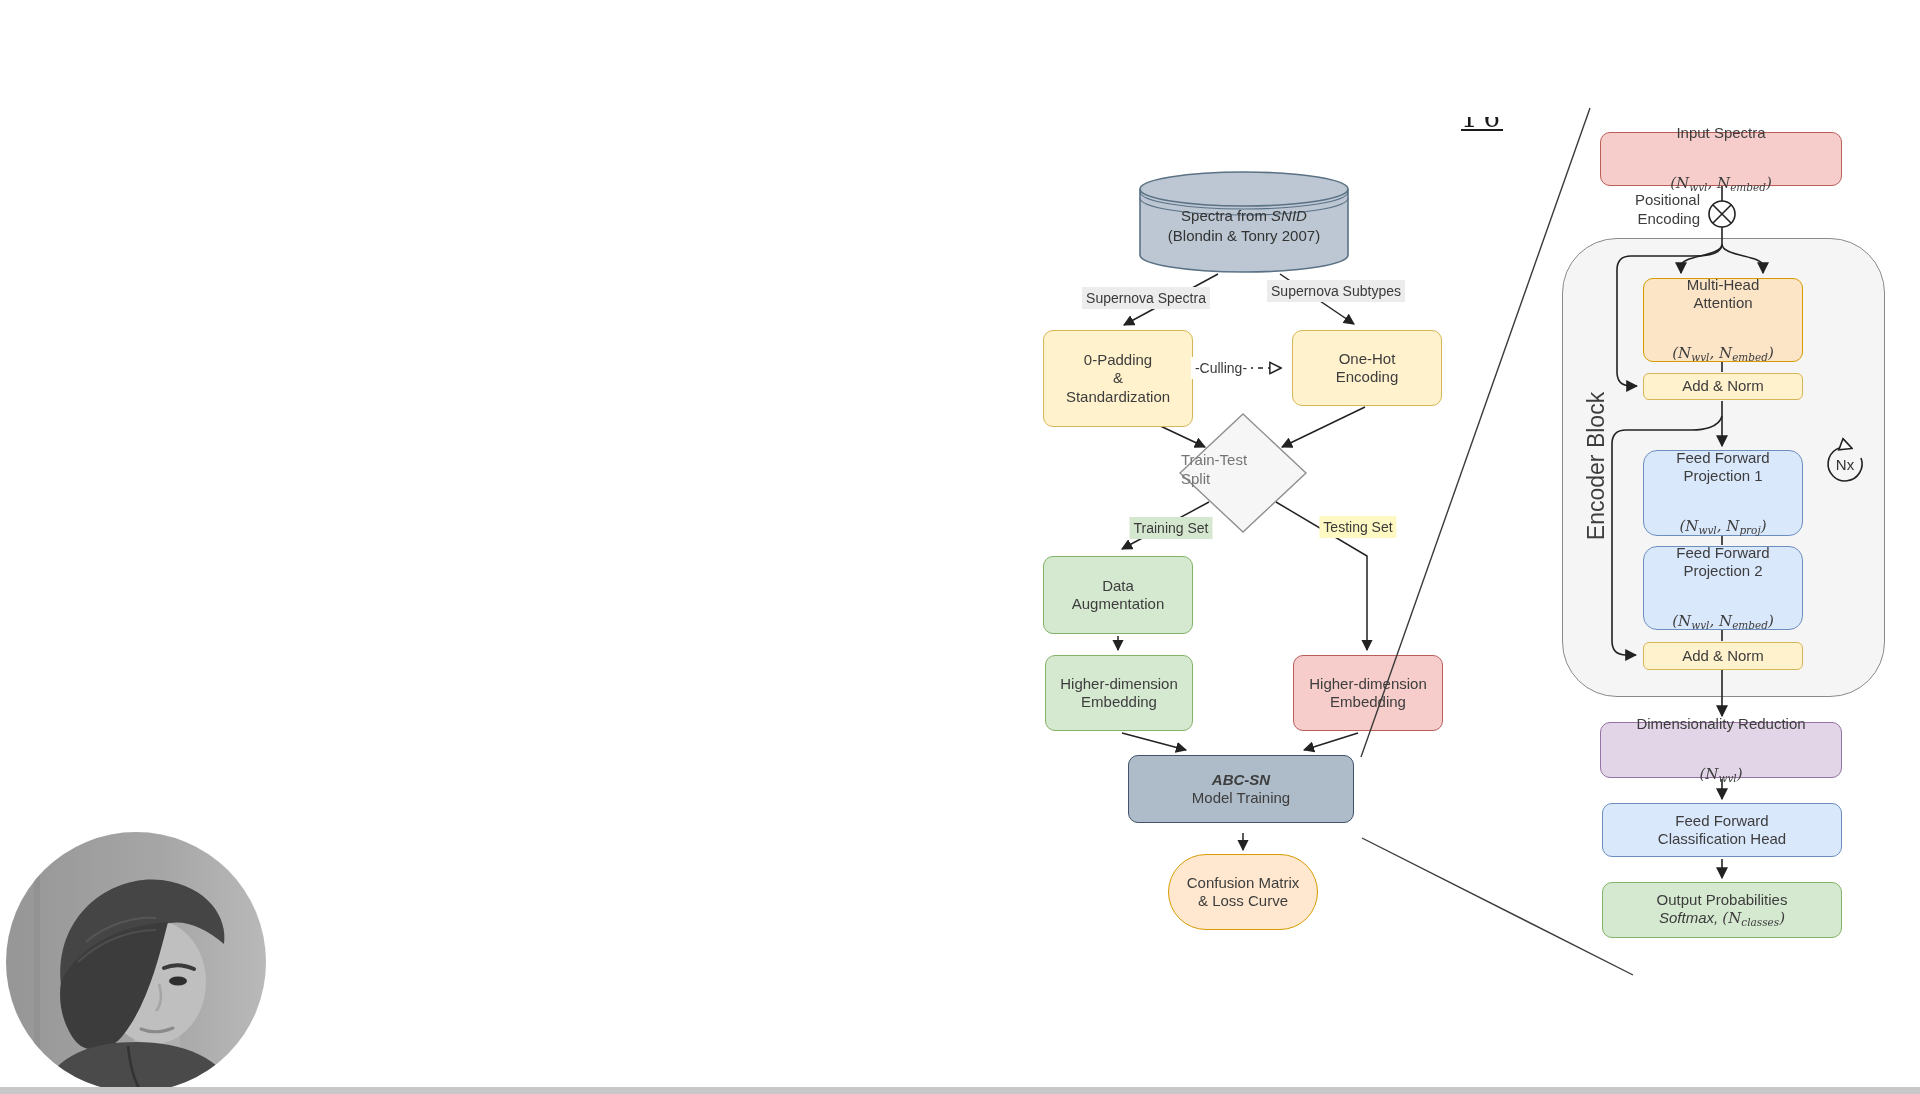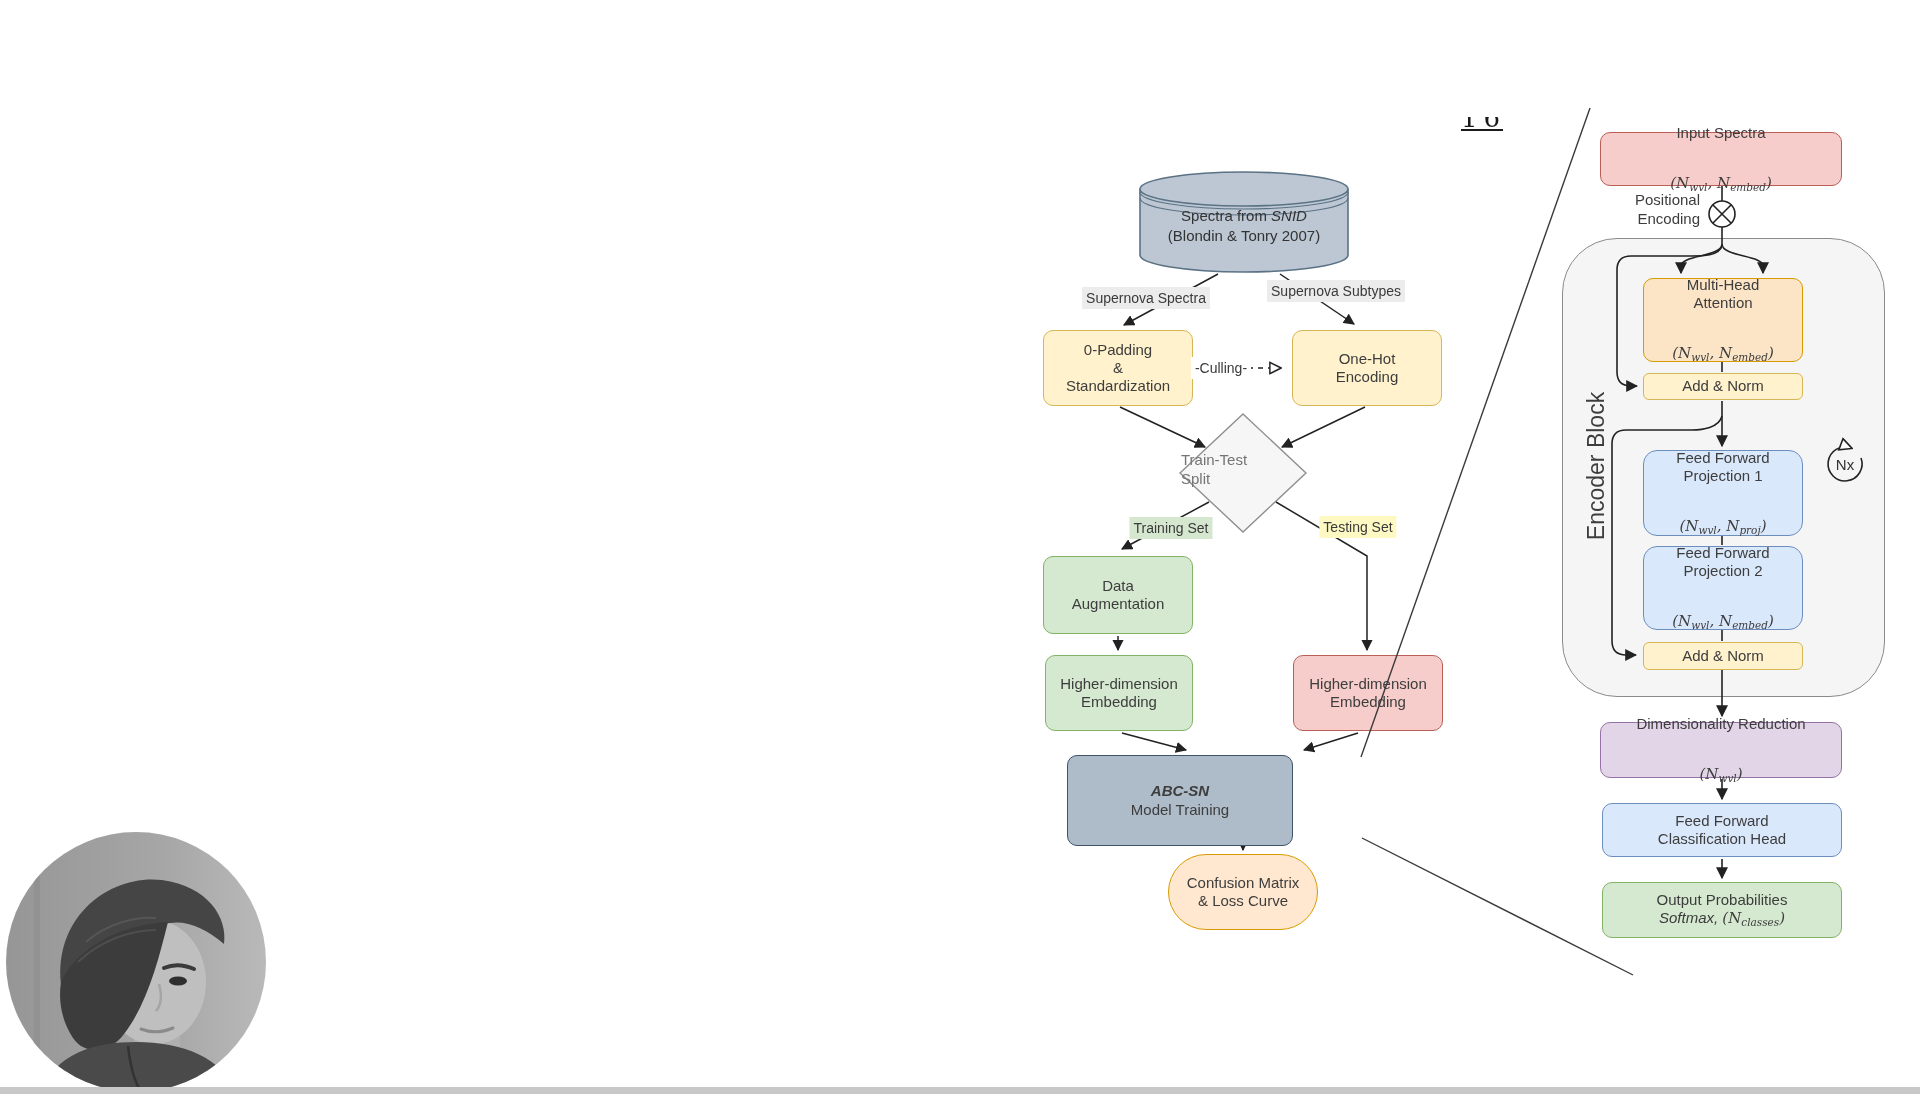--- a/index.html
+++ b/index.html
@@ -120,21 +120,21 @@
   </svg>
 
   <div class="cyl-text">
     <div><span>Spectra from </span><span class="it">SNID</span></div>
     <div>(Blondin &amp; Tonry 2007)</div>
   </div>
 
   <div class="lbl lbl-gray" style="left:1146px;top:298px;">Supernova Spectra</div>
   <div class="lbl lbl-gray" style="left:1336px;top:291px;">Supernova Subtypes</div>
 
-  <div class="box yellow" style="left:1043px;top:330px;width:150px;height:76px;">
+  <div class="box yellow" style="left:1043px;top:330px;width:150px;height:97px;">
     <span>0-Padding</span>
     <span>&amp;</span>
     <span>Standardization</span>
   </div>
 
   <div class="lbl lbl-white" style="left:1221px;top:368px;">-Culling-</div>
 
   <div class="box yellow" style="left:1292px;top:330px;width:150px;height:76px;">
     <span>One-Hot</span>
     <span>Encoding</span>
@@ -156,21 +156,21 @@
   <div class="box green" style="left:1045px;top:655px;width:148px;height:76px;">
     <span>Higher-dimension</span>
     <span>Embedding</span>
   </div>
 
   <div class="box pink" style="left:1293px;top:655px;width:150px;height:76px;">
     <span>Higher-dimension</span>
     <span>Embedding</span>
   </div>
 
-  <div class="box slate" style="left:1067px;top:755px;width:226px;height:91px;">
+  <div class="box slate" style="left:1128px;top:755px;width:226px;height:68px;">
     <span class="bi">ABC-SN</span>
     <span>Model Training</span>
   </div>
 
   <div class="box pill" style="left:1168px;top:854px;width:150px;height:76px;">
     <span>Confusion Matrix</span>
     <span>&amp; Loss Curve</span>
   </div>
 
   <div class="box pink" style="left:1600px;top:132px;width:242px;height:54px;">

